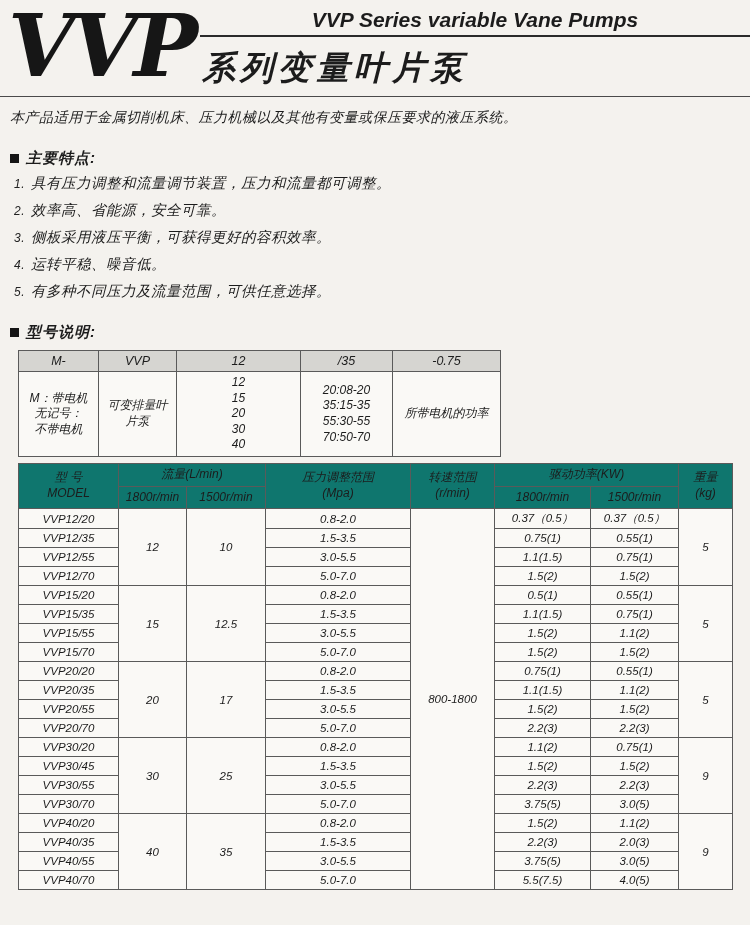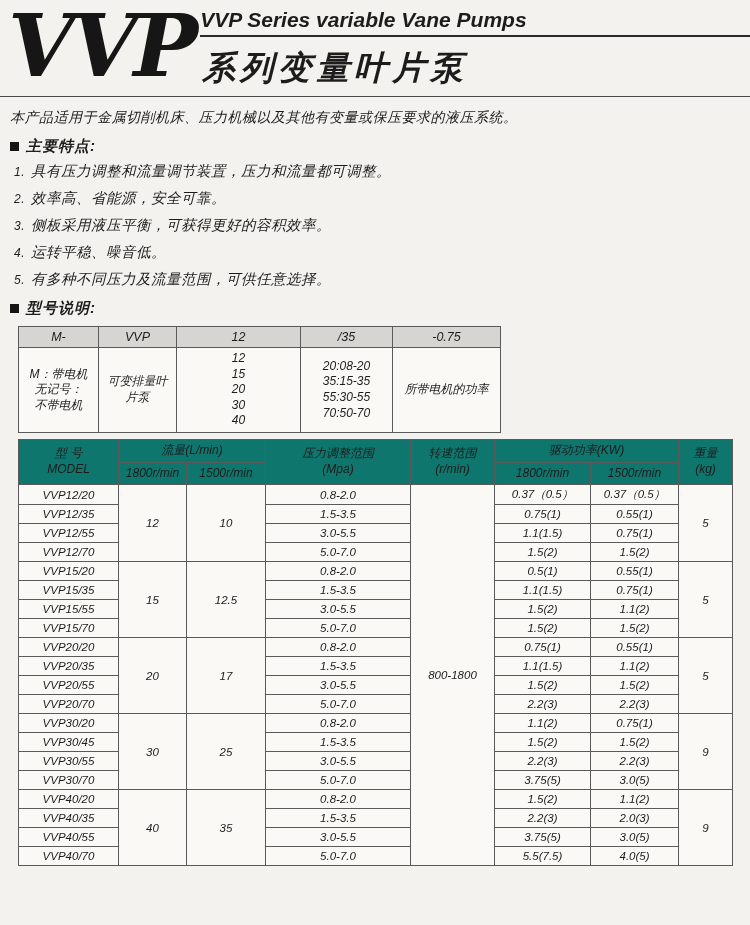--- a/index.html
+++ b/index.html
@@ -13,25 +13,25 @@
   }
   
   .header { padding: 2px 0 0 8px; border-bottom: 1px solid #4a4a4a; }
   .header-inner { display: flex; align-items: flex-start; }
   .logo {
     font-family: "DejaVu Serif", "Liberation Serif", serif;
     font-weight: 700; font-size: 86px; line-height: 0.92;
     letter-spacing: -4px; padding-right: 6px; color: #161616;
   }
   .titles { flex: 1; padding-top: 2px; padding-right: 0; }
-  .title-en { font-size: 21px; font-weight: 700; padding-bottom: 3px; border-bottom: 2px solid #2a2a2a; }
+  .title-en { font-size: 21px; font-weight: 700; padding-bottom: 3px; border-bottom: 2px solid #2a2a2a; text-align: center; }
   .title-cn { font-size: 33px; font-weight: 700; letter-spacing: 5px; padding: 9px 0 5px 2px; }
   
   .intro { font-size: 14px; margin: 12px 8px 6px 10px; letter-spacing: 0.5px; }
-  .section-heading { display: flex; align-items: center; gap: 7px; margin: 10px 0 4px 10px; font-size: 15px; font-weight: 700; letter-spacing: 1px; }
+  .section-heading { display: flex; align-items: center; gap: 7px; margin: 22px 0 4px 10px; font-size: 15px; font-weight: 700; letter-spacing: 1px; }
   .sq { width: 9px; height: 9px; background: #151515; flex: 0 0 auto; }
   .spec-en { font-weight: 400; font-size: 14px; color: #3a3a3a; margin-left: 4px; letter-spacing: 0.5px; }
   .features { list-style: none; margin: 6px 0 0 0; padding: 0 0 0 14px; }
   .features li { display: flex; align-items: baseline; margin-bottom: 8px; font-size: 14.5px; letter-spacing: 0.5px; }
   .features .num { font-size: 12px; width: 17px; flex: 0 0 auto; color: #222; }
   
   table { border-collapse: collapse; }
   td, th { border: 1px solid #5a5a5a; text-align: center; vertical-align: middle; white-space: pre-line; font-weight: 400; }
   .model-table { width: 482px; margin: 8px 0 2px 18px; font-size: 12px; table-layout: fixed; }
   .model-table td { padding: 3px 2px; background: #faf9f6; }

